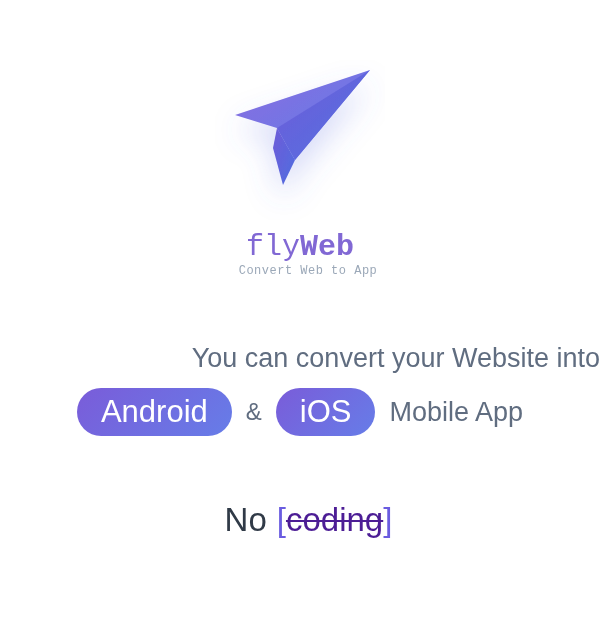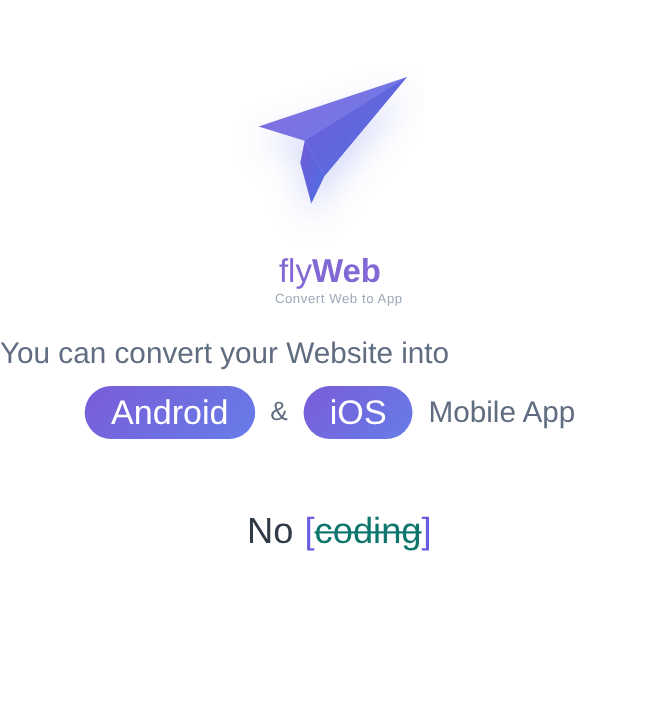--- a/index.html
+++ b/index.html
@@ -10,20 +10,21 @@
       background: #ffffff;
       display: flex;
       flex-direction: column;
       align-items: center;
       padding-top: 60px;
     }
     .logo-container {
       display: flex;
       flex-direction: column;
       align-items: center;
+      font-family: Liberation Mono, monospace;
     }
     .logo-icon {
       width: 170px;
       height: 160px;
       position: relative;
     }
     .product-name {
       margin-top: 12px;
       font-size: 30px;
       line-height: 1;
@@ -34,22 +35,22 @@
       font-weight: 700;
     }
     .tagline {
       font-size: 12px;
       color: #9ba8b8;
       margin-top: 2px;
       letter-spacing: 0.5px;
       margin-left: 16px;
     }
     .headline {
-      margin-top: 28px;
-      text-align: left;
+      margin-top: 65px;
+      text-align: right;
       width: 100%;
     }
     .headline-line1 {
       font-size: 27px;
       color: #606d80;
       font-weight: 400;
     }
     .headline-line2 {
       margin-top: 14px;
       font-size: 27px;
@@ -84,21 +85,21 @@
       gap: 10px;
       margin-left: 17px;
     }
     .bracket {
       color: #6a5ce0;
       font-weight: 400;
     }
     .strike {
       text-decoration: line-through;
       text-decoration-thickness: 2px;
-      color: #0f766e;
+      color: #4c1d95;
     }
   </style>
 </head>
 <body>
 
 <div class="logo-container">
   <div class="logo-icon">
     <svg viewBox="0 0 170 160" width="170" height="160">
       <defs>
         <linearGradient id="g1" x1="0%" y1="0%" x2="100%" y2="100%">

